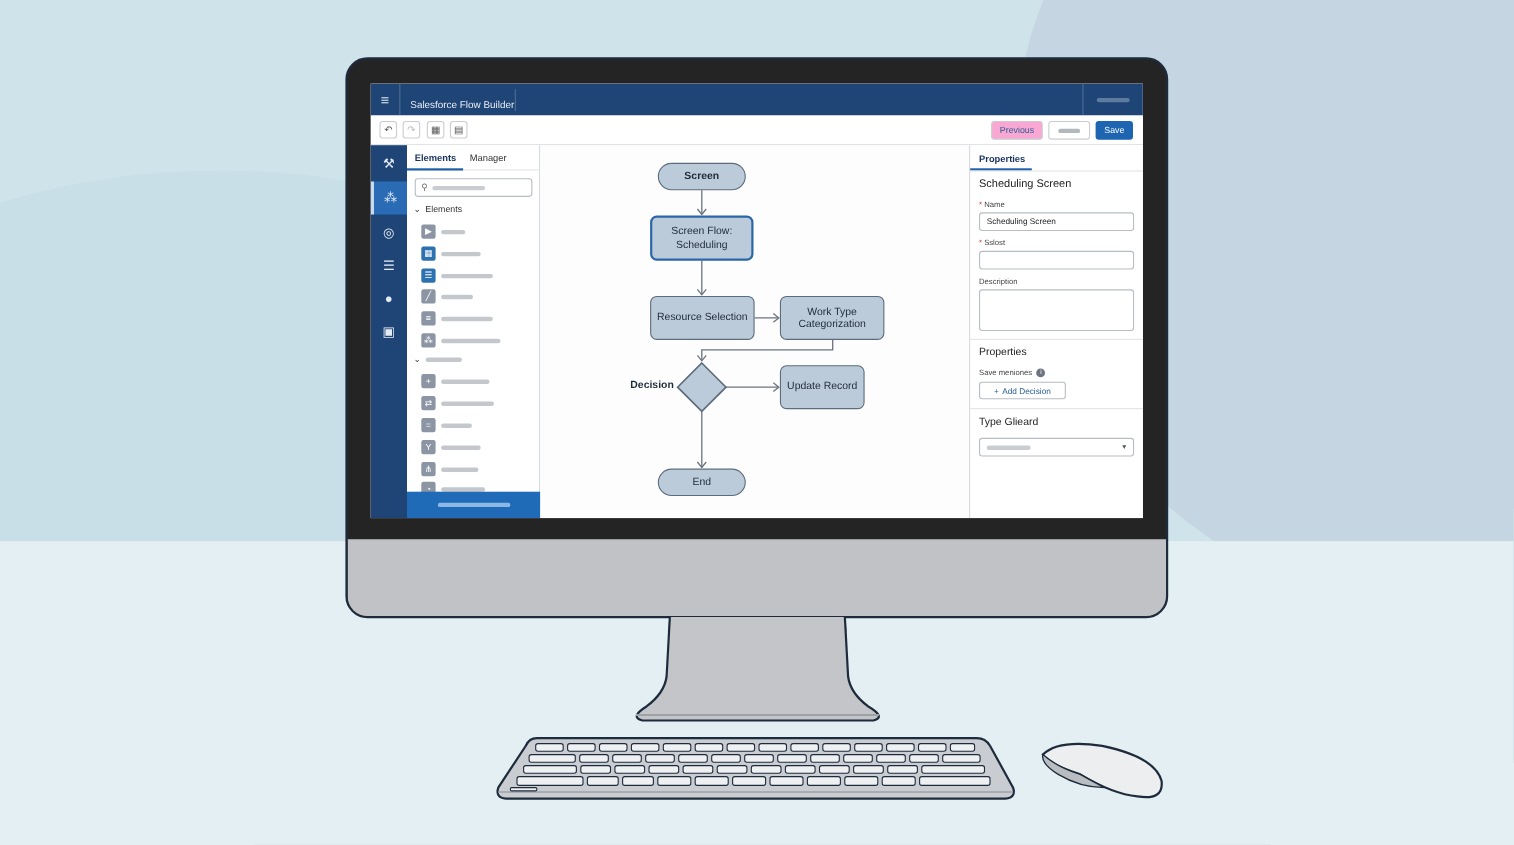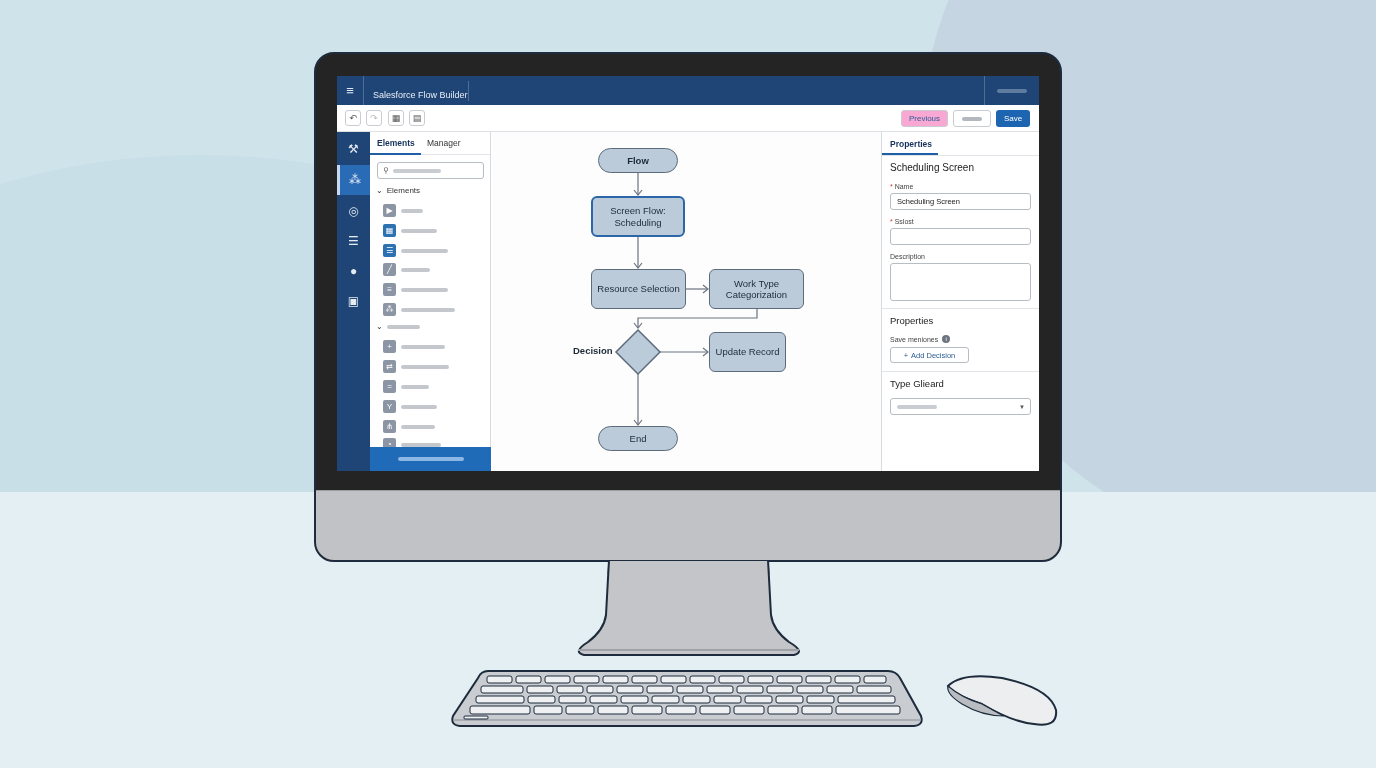--- a/index.html
+++ b/index.html
@@ -227,21 +227,21 @@
           <path d="M211 153 L216 157 L211 161"></path>
         <path d="M265 176 L265 186 L146 186 L146 196"></path>
           <path d="M142 191 L146 196 L150 191"></path>
         <path d="M168 220 L216 220"></path>
           <path d="M211 216 L216 220 L211 224"></path>
         <path d="M146 242 L146 293"></path>
           <path d="M142 288 L146 293 L150 288"></path>
       </g>
       <path d="M146 198 L168 220 L146 242 L124 220 Z" fill="#bccbda" stroke="#5d6c7c" stroke-width="1.5"></path>
     </svg>
-    <div class="node pill-node" style="left:106px;top:16px;width:80px;height:25px;font-weight:bold;">Flow</div>
+    <div class="node pill-node" style="left:106px;top:16px;width:80px;height:25px;font-weight:bold;">Screen</div>
     <div class="node selected" style="left:99px;top:64px;width:94px;height:41px;">Screen Flow: Scheduling</div>
     <div class="node" style="left:99px;top:137px;width:95px;height:40px;">Resource Selection</div>
     <div class="node" style="left:217px;top:137px;width:95px;height:40px;">Work Type Categorization</div>
     <div class="decision-label" style="left:81px;top:213px;">Decision</div>
     <div class="node" style="left:217px;top:200px;width:77px;height:40px;">Update Record</div>
     <div class="node pill-node" style="left:106px;top:294px;width:80px;height:25px;">End</div>
   </div>
 
   <div class="right-panel">
     <span class="rp-tab">Properties</span>

